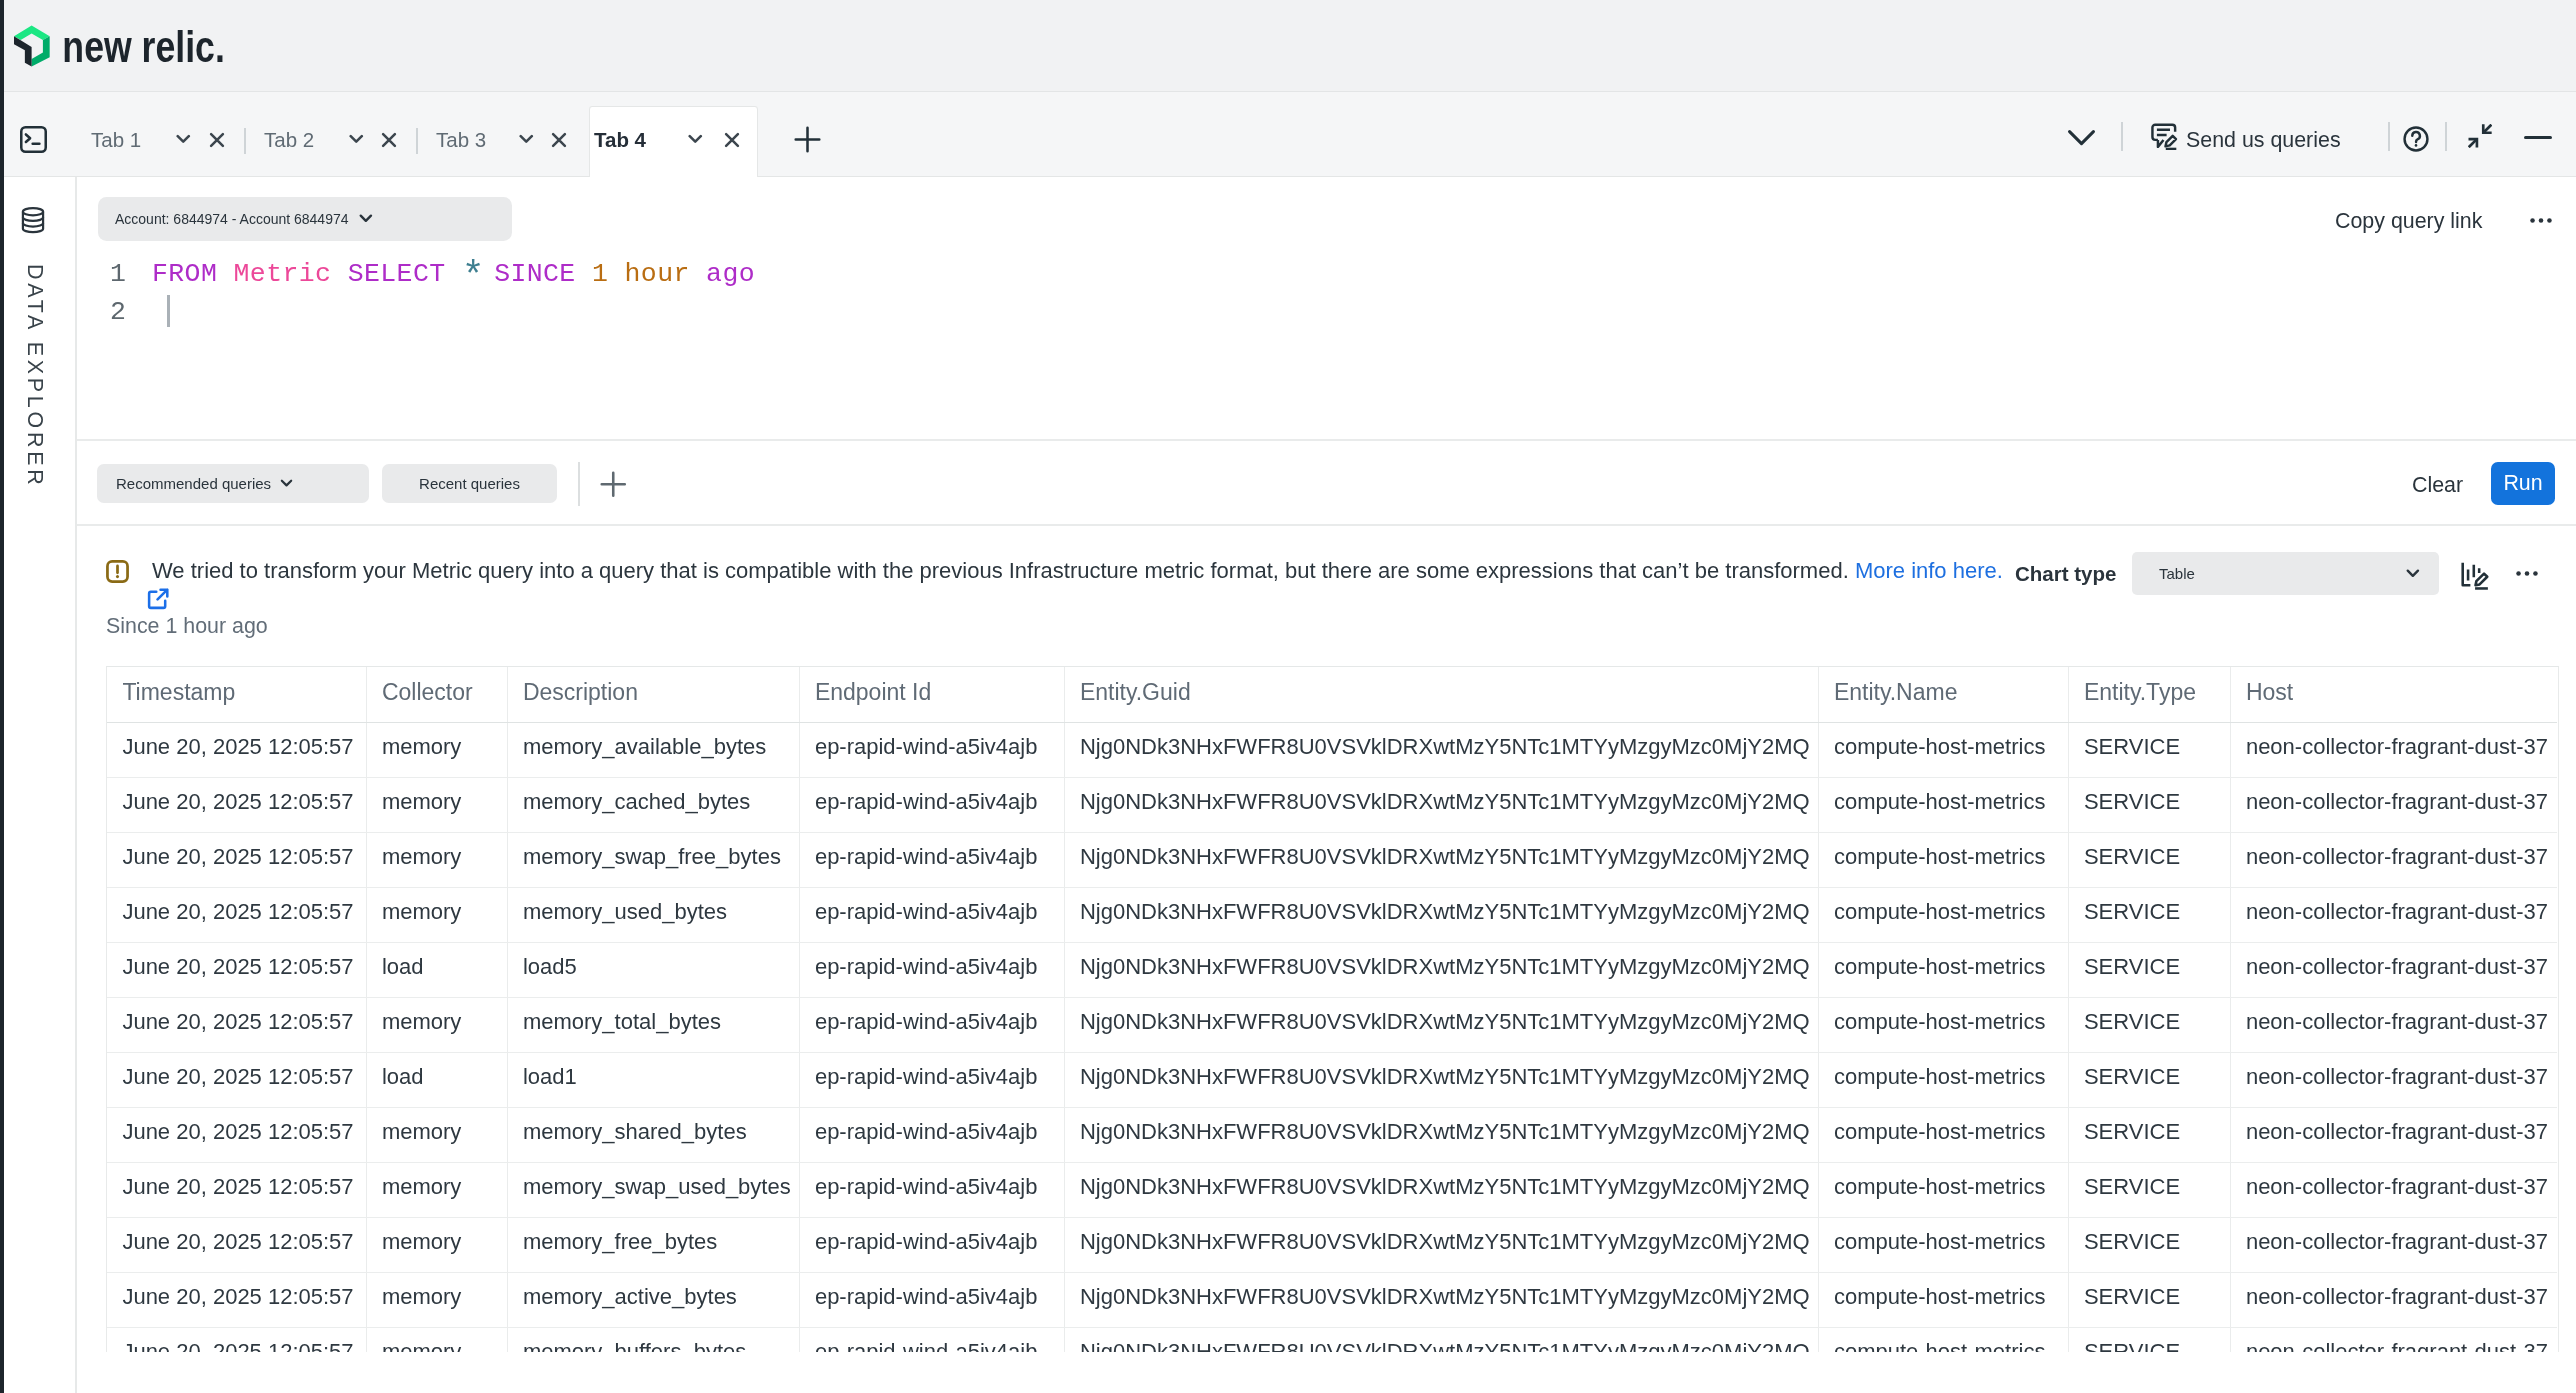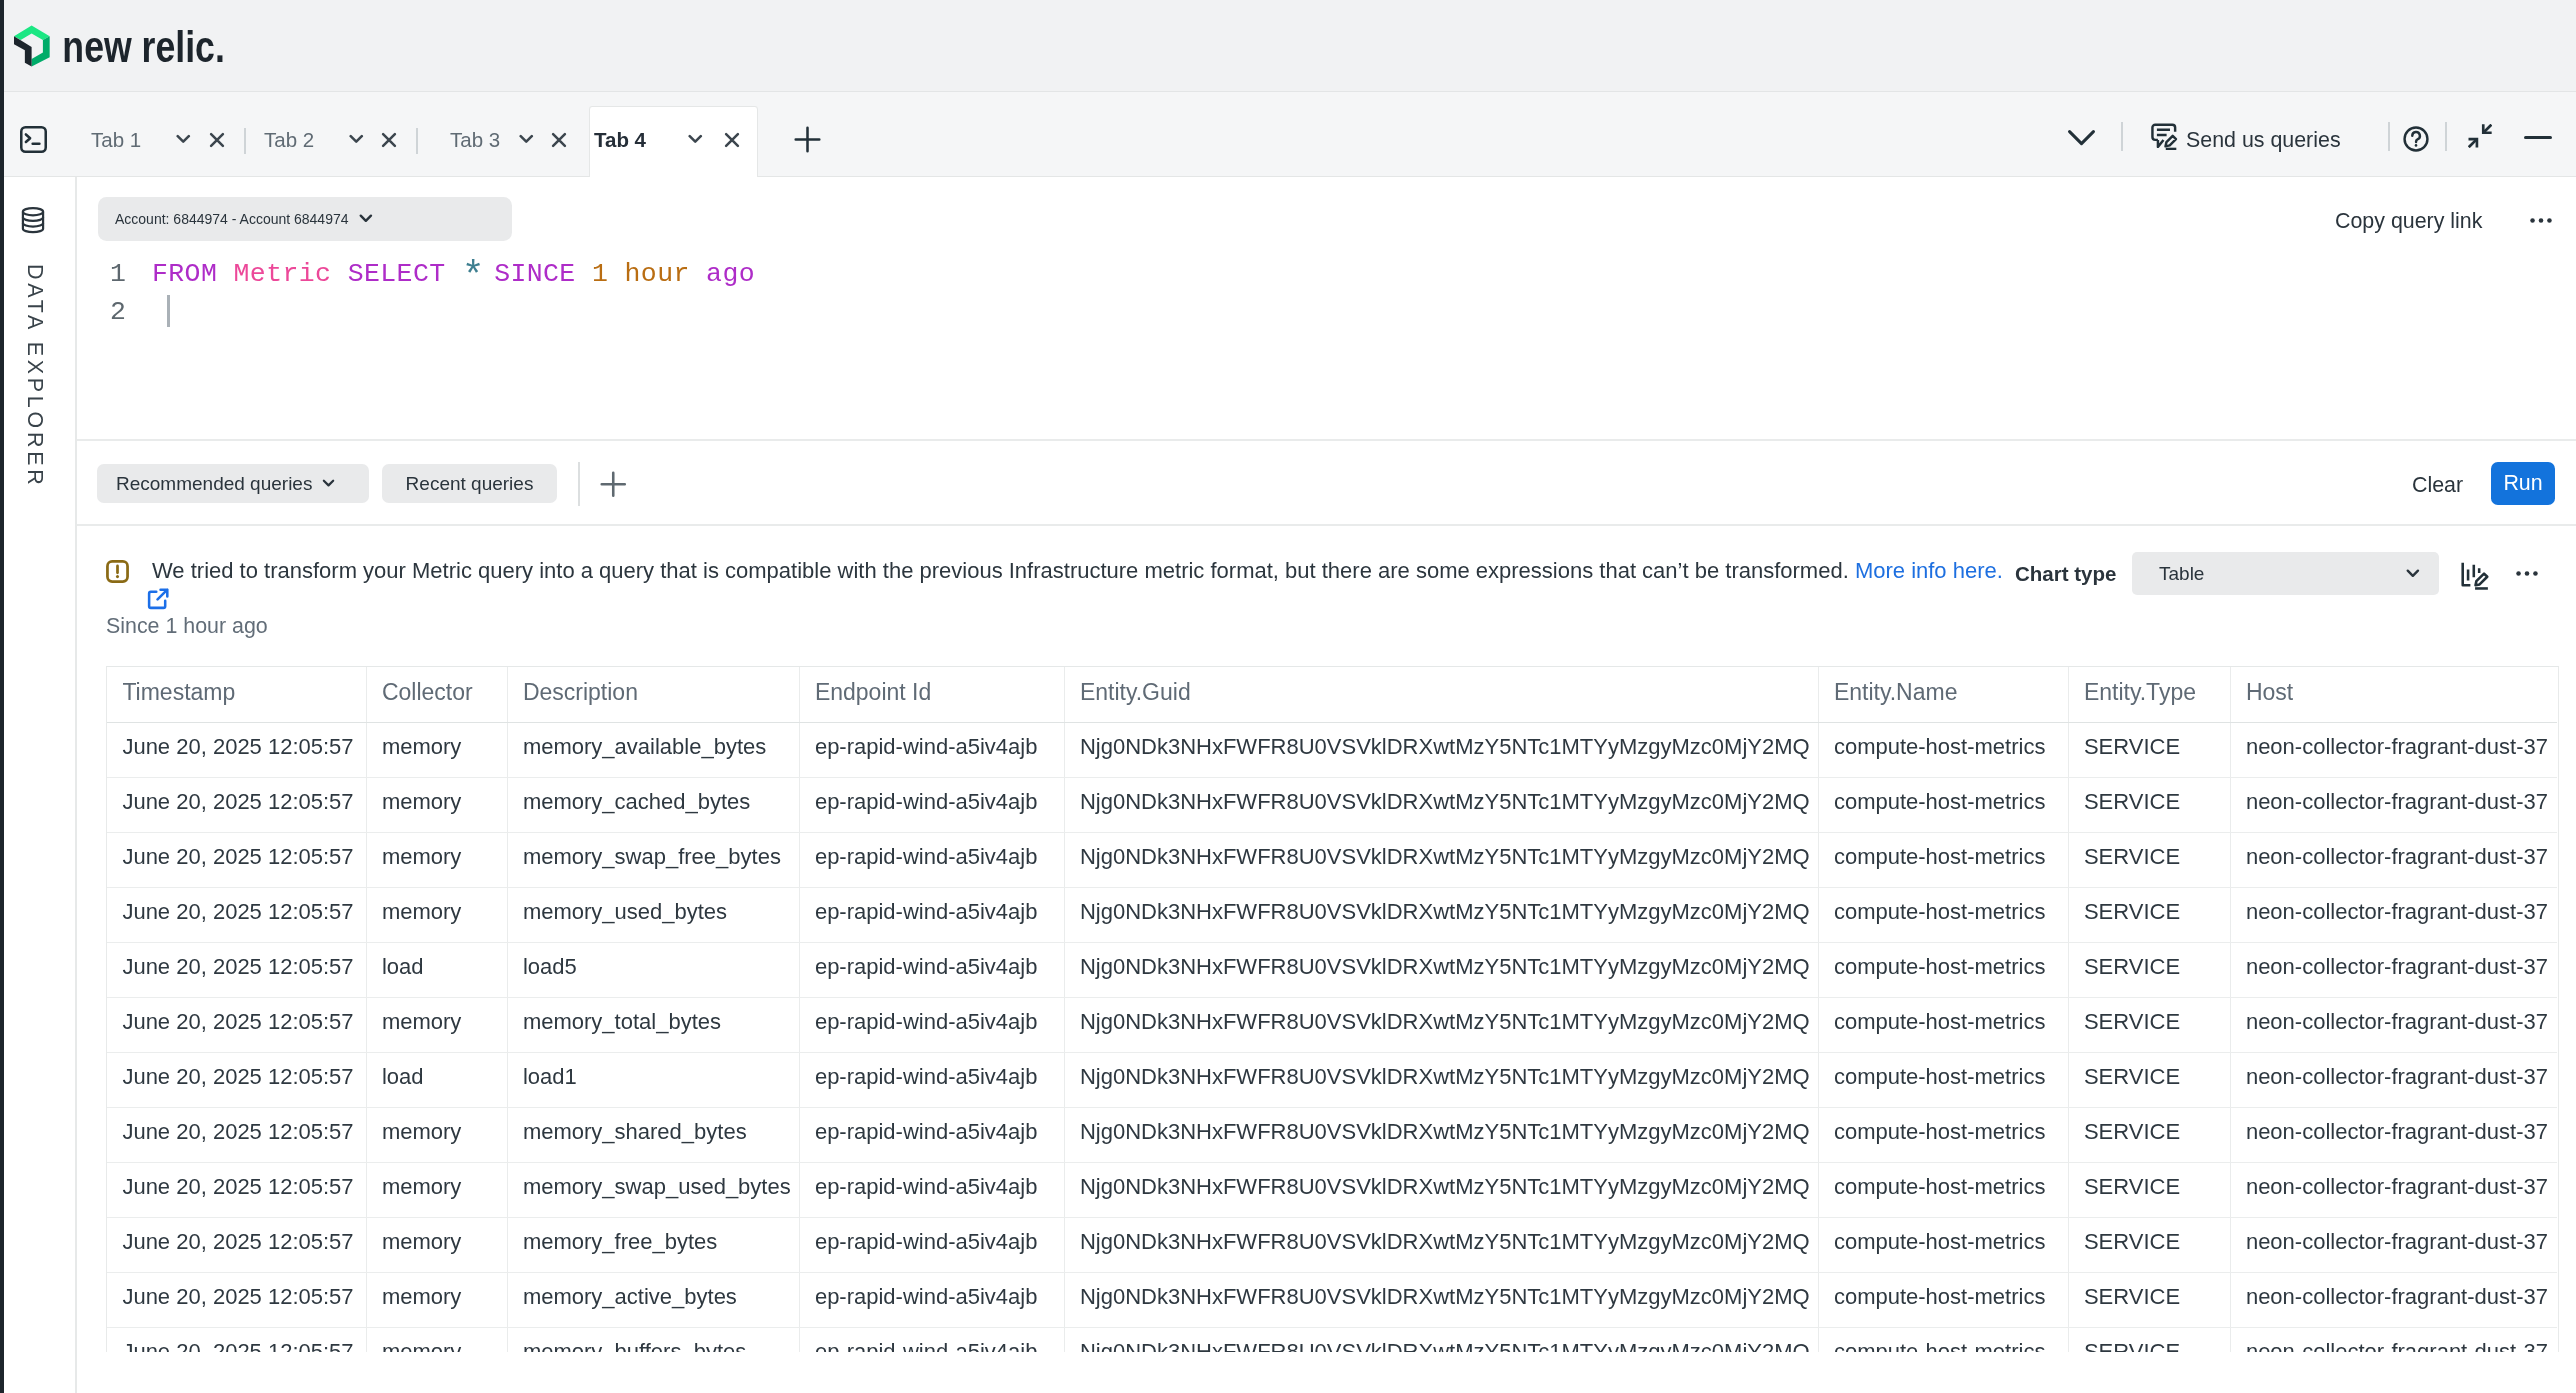--- a/index.html
+++ b/index.html
@@ -9,21 +9,21 @@
 #leftstrip { left:0; top:0; width:4.3px; height:1393px; background:#1d252c; }
 #header { left:4.3px; top:0; width:2572px; height:92px; background:#f1f2f3; border-bottom:1.7px solid #e3e5e6; }
 #tabbar { left:4.3px; top:92px; width:2572px; height:85px; background:#f5f6f7; border-bottom:1.7px solid #e4e6e6; }
 .tabtext { font-size:20.5px; color:#606b74; }
 .sep { position:absolute; width:1.7px; background:#cfd4d7; }
 #activetab { position:absolute; left:589px; top:106px; width:169px; height:71px; background:#fff; border:1.7px solid #e5e7e7; border-bottom:none; border-radius:3.4px 3.4px 0 0; z-index:3; }
 
 #sidebarborder { left:75px; top:177px; width:1.7px; height:1216px; background:#e7e9e9; }
 #vtext { left:22px; top:264px; writing-mode:vertical-rl; font-size:21.4px; letter-spacing:3.8px; color:#39434a; font-weight:500; white-space:nowrap; }
 
-.pill { position:absolute; background:#e9eaeb; border-radius:8.5px; display:flex; align-items:center; font-size:19px; color:#2a343c; }
+.pill { position:absolute; background:#e9eaeb; border-radius:8.5px; display:flex; align-items:center; font-size:15px; color:#2a343c; }
 #copylink { font-size:21.4px; color:#2a343c; }
 
 .codeline { position:absolute; font-family:"Liberation Mono",monospace; font-size:26.5px; letter-spacing:0.4px; white-space:pre; }
 .lnum { position:absolute; font-family:"Liberation Mono",monospace; font-size:26.5px; color:#5d676e; text-align:right; width:34px; }
 .kw { color:#ae2cc8; } .ident { color:#ec4899; } .star { color:#3f7f90; } .num { color:#b96d12; }
 #caret { left:167px; top:295px; width:2.6px; height:32px; background:#aab1b7; }
 
 #tbborder1 { left:77px; top:439px; width:2499px; height:1.7px; background:#e9ebeb; }
 #tbborder2 { left:77px; top:524px; width:2499px; height:1.7px; background:#e9ebeb; }
 #runbtn { position:absolute; background:#1373dc; border-radius:6.8px; color:#fff; font-size:21.4px; display:flex; align-items:center; justify-content:center; }
@@ -71,21 +71,21 @@
 <div class="abs" style="left:19.7px; top:125px;">
 <svg width="27" height="29" viewBox="0 0 32 34" fill="none" stroke="#223038" stroke-width="3">
   <rect x="1.5" y="2.5" width="29" height="29" rx="5"></rect>
   <path d="M7 11 l5 4.5 -5 4.5" stroke-linecap="round" stroke-linejoin="round"></path>
   <path d="M15 22 h8" stroke-linecap="round"></path>
 </svg>
 </div>
 
 <div class="abs tabtext" style="left:91px; top:128px;">Tab 1</div>
 <div class="abs tabtext" style="left:264px; top:128px;">Tab 2</div>
-<div class="abs tabtext" style="left:436px; top:128px;margin-left:14px;">Tab 3</div>
+<div class="abs tabtext" style="left:436px; top:128px;">Tab 3</div>
 <div class="abs" id="activetab"></div>
 <div class="abs" style="left:594px; top:128px; font-size:20.5px; font-weight:bold; color:#252e38; z-index:4;">Tab 4</div>
 <svg class="abs" style="left:176px; top:134px;" width="14.5" height="10.3" viewBox="0 0 17 12" fill="none" stroke="#3c464e" stroke-width="3" stroke-linecap="round" stroke-linejoin="round">
     <path d="M2 2.5 l6.5 6.5 6.5 -6.5"></path>
   </svg>
 <svg class="abs" style="left:349px; top:134px;" width="14.5" height="10.3" viewBox="0 0 17 12" fill="none" stroke="#3c464e" stroke-width="3" stroke-linecap="round" stroke-linejoin="round">
     <path d="M2 2.5 l6.5 6.5 6.5 -6.5"></path>
   </svg>
 <svg class="abs" style="left:519px; top:134px;" width="14.5" height="10.3" viewBox="0 0 17 12" fill="none" stroke="#3c464e" stroke-width="3" stroke-linecap="round" stroke-linejoin="round">
     <path d="M2 2.5 l6.5 6.5 6.5 -6.5"></path>

